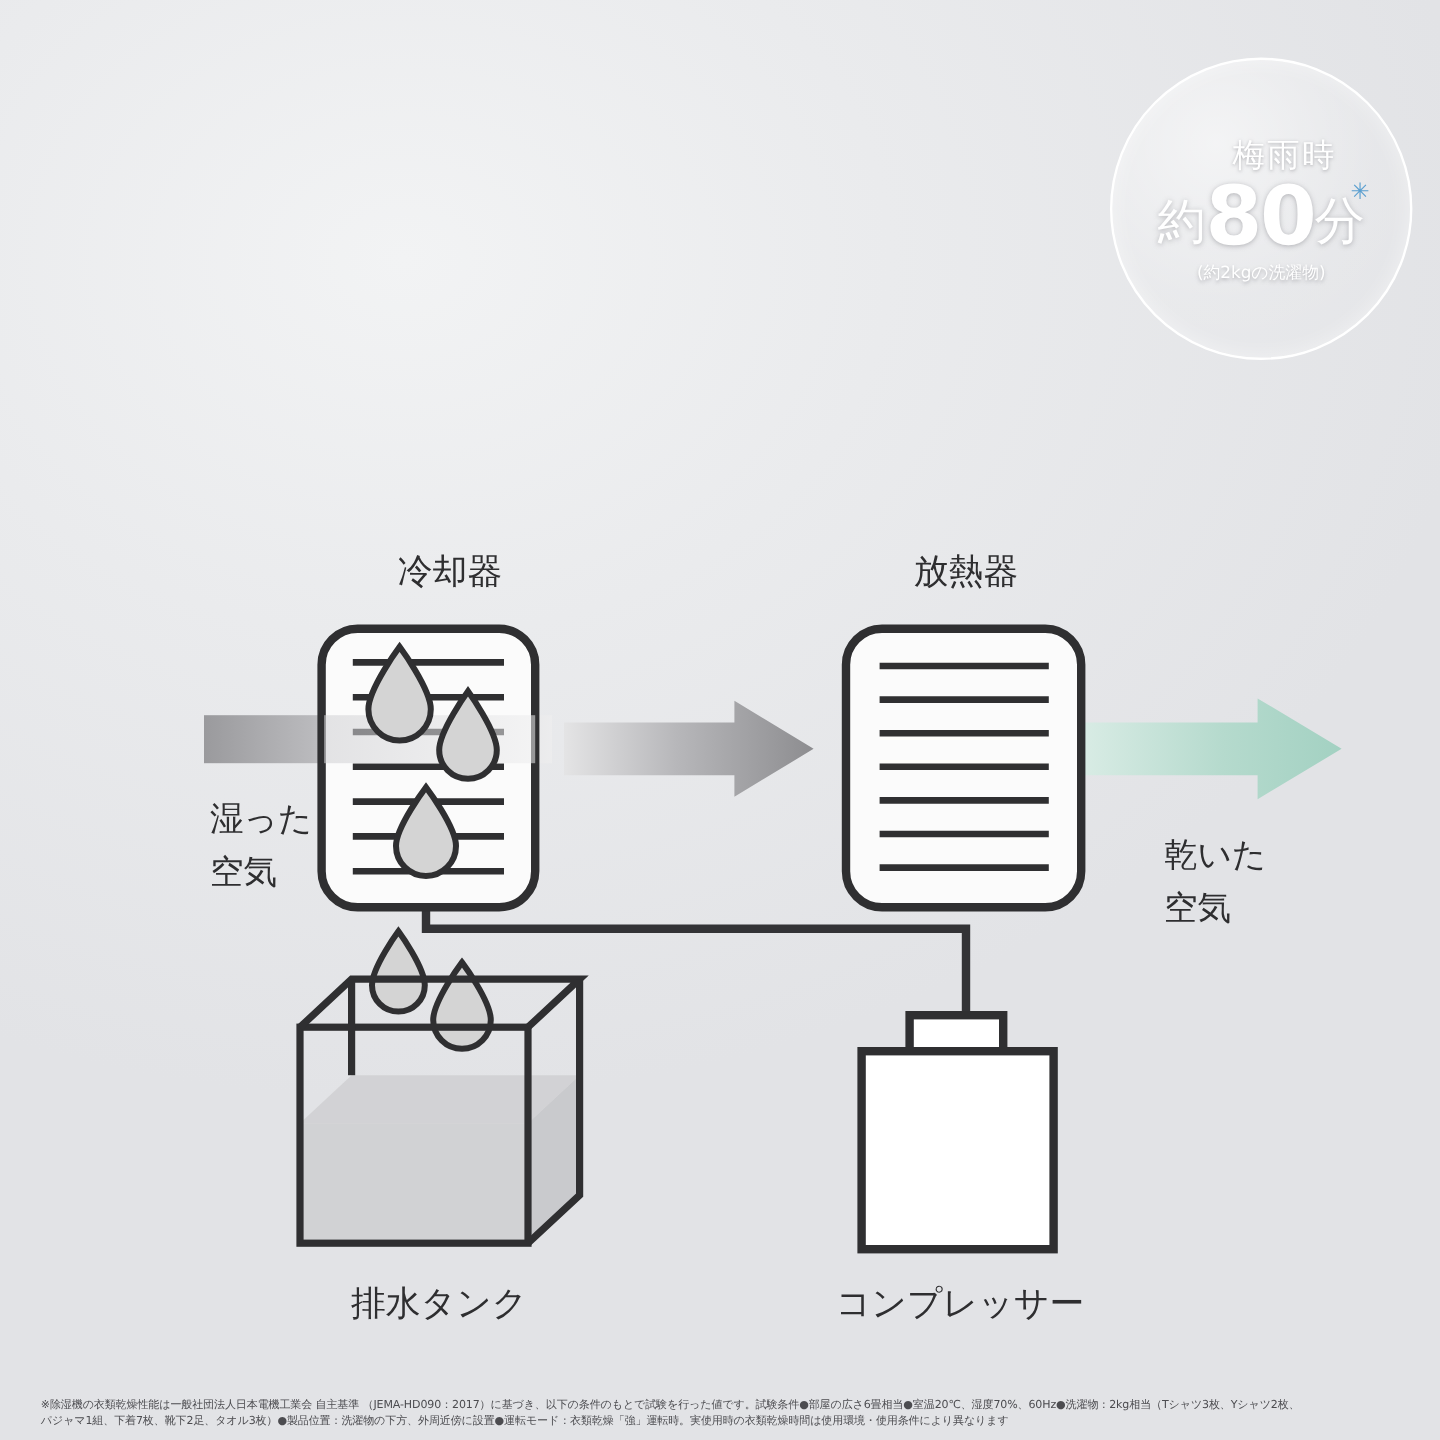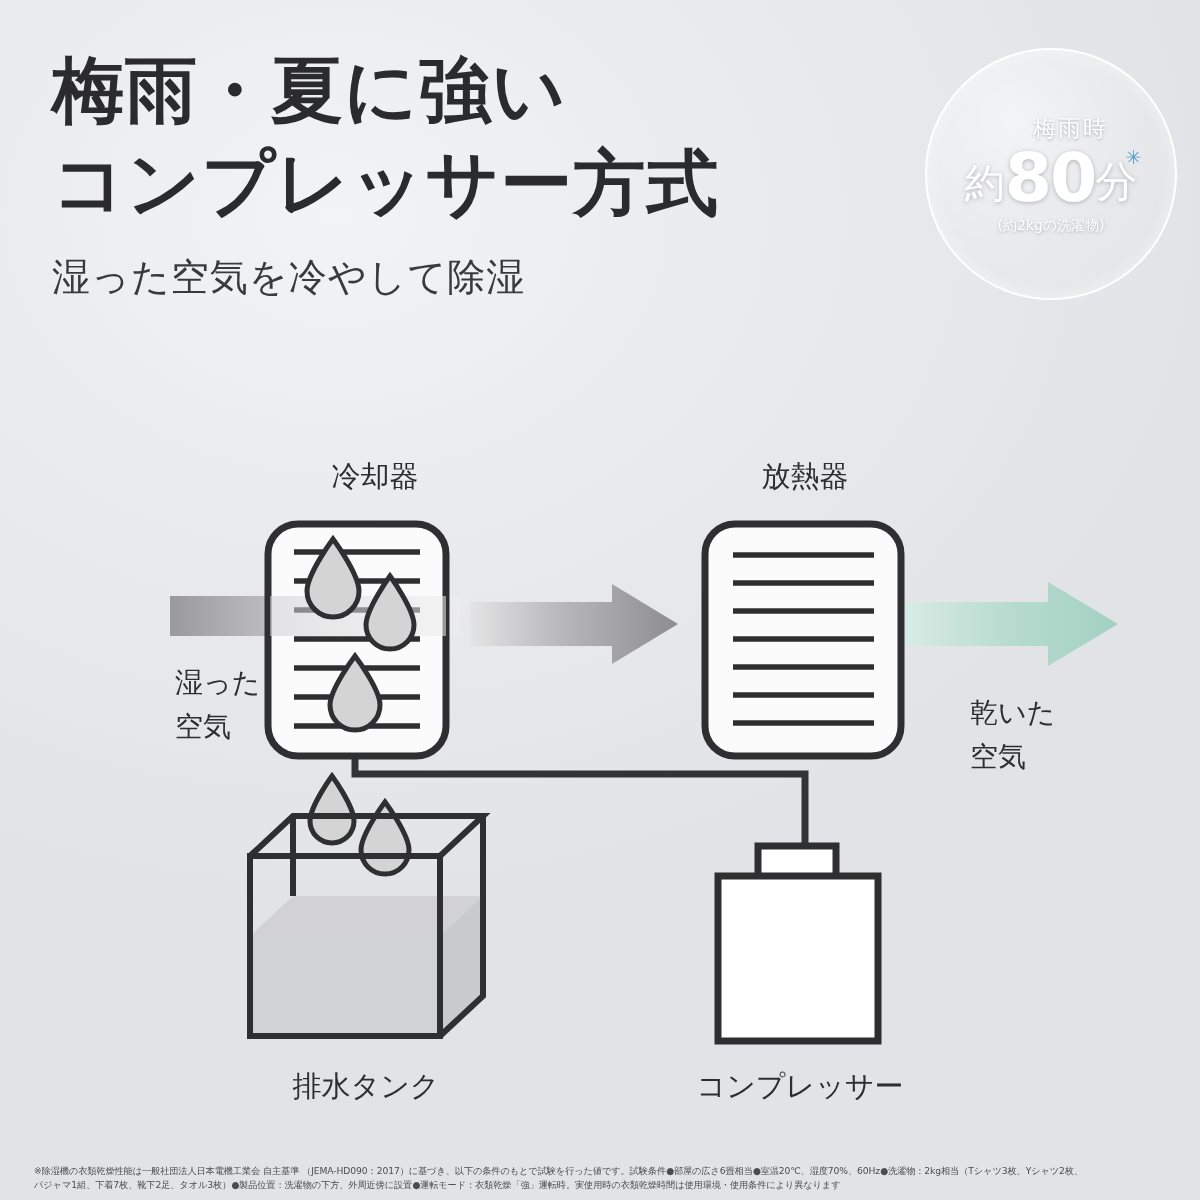--- a/index.html
+++ b/index.html
@@ -40,21 +40,21 @@
   #badge{
     position:absolute;left:925px;top:48px;width:248px;height:248px;
     border-radius:50%;
     border:2px solid #ffffff;
     background:
       radial-gradient(circle at 35% 28%, rgba(255,255,255,0.55) 0%, rgba(255,255,255,0.12) 55%, rgba(255,255,255,0.02) 100%);
     box-shadow:0 0 18px rgba(255,255,255,0.45) inset;
     display:flex;flex-direction:column;align-items:center;justify-content:center;
   }
   #badge-top{
-    font-size:23px;color:#ffffff;letter-spacing:2px;
+    font-size:27px;color:#ffffff;letter-spacing:2px;
     font-family:"DejaVu Sans","Liberation Sans",sans-serif;
     text-shadow:0 1px 3px rgba(120,120,125,0.55);
     margin-bottom:2px;
     margin-left:39px;
   }
   #badge-main{
     display:flex;align-items:flex-end;justify-content:center;
     color:#ffffff;
     text-shadow:0 1px 4px rgba(120,120,125,0.5);
     font-family:"DejaVu Sans","Liberation Sans",sans-serif;
@@ -89,25 +89,20 @@
     font-family:"DejaVu Sans","Liberation Sans",sans-serif;
     font-size:9.2px;line-height:1.55;color:#4c4c50;
     letter-spacing:-0.1px;
   }
 </style>
 </head>
 <body>
 
 <div id="page">
 
-  <div id="headline">
-    <div class="h-line" id="h1a">梅雨・夏に強い</div>
-    <div class="h-line" id="h1b">コンプレッサー方式</div>
-    <div id="subtitle">湿った空気を冷やして除湿</div>
-  </div>
 
   <div id="badge">
     <div id="badge-top">梅雨時</div>
     <div id="badge-main">
       <span id="badge-yaku">約</span>
       <span id="badge-num">80</span>
       <span id="badge-unit">分</span>
       <span id="badge-ast">✳</span>
     </div>
     <div id="badge-note">(約2kgの洗濯物)</div>

